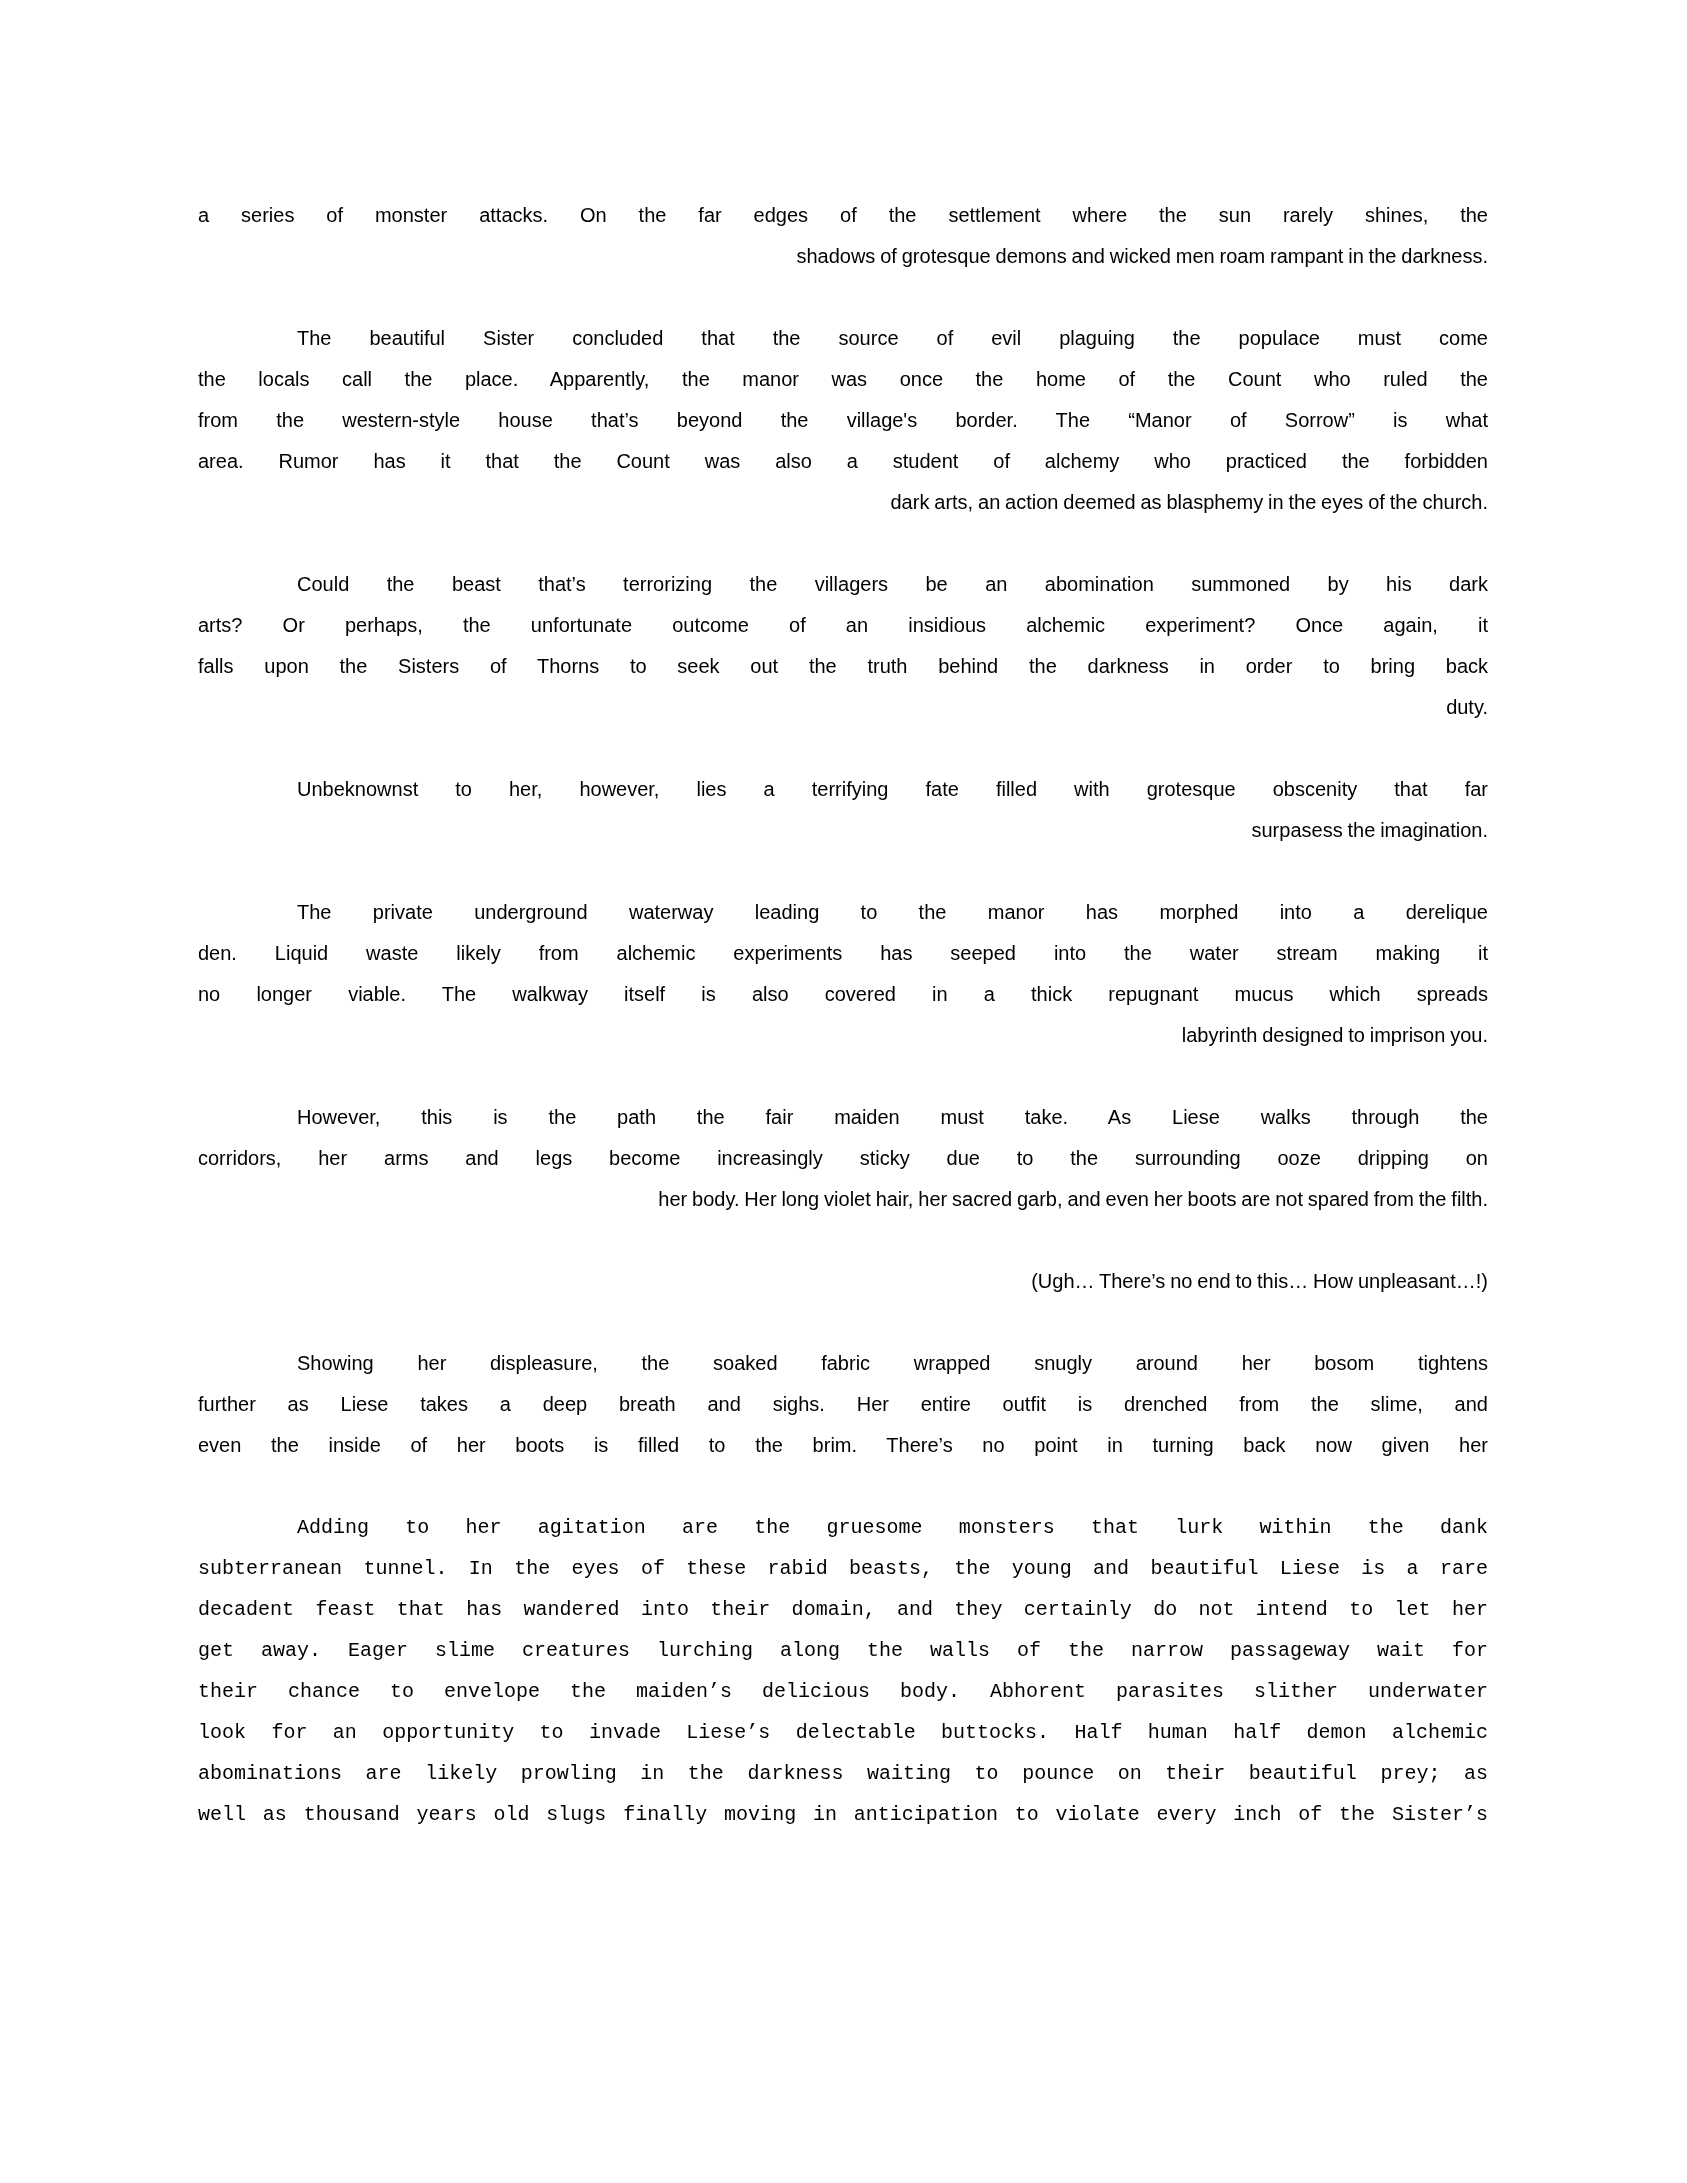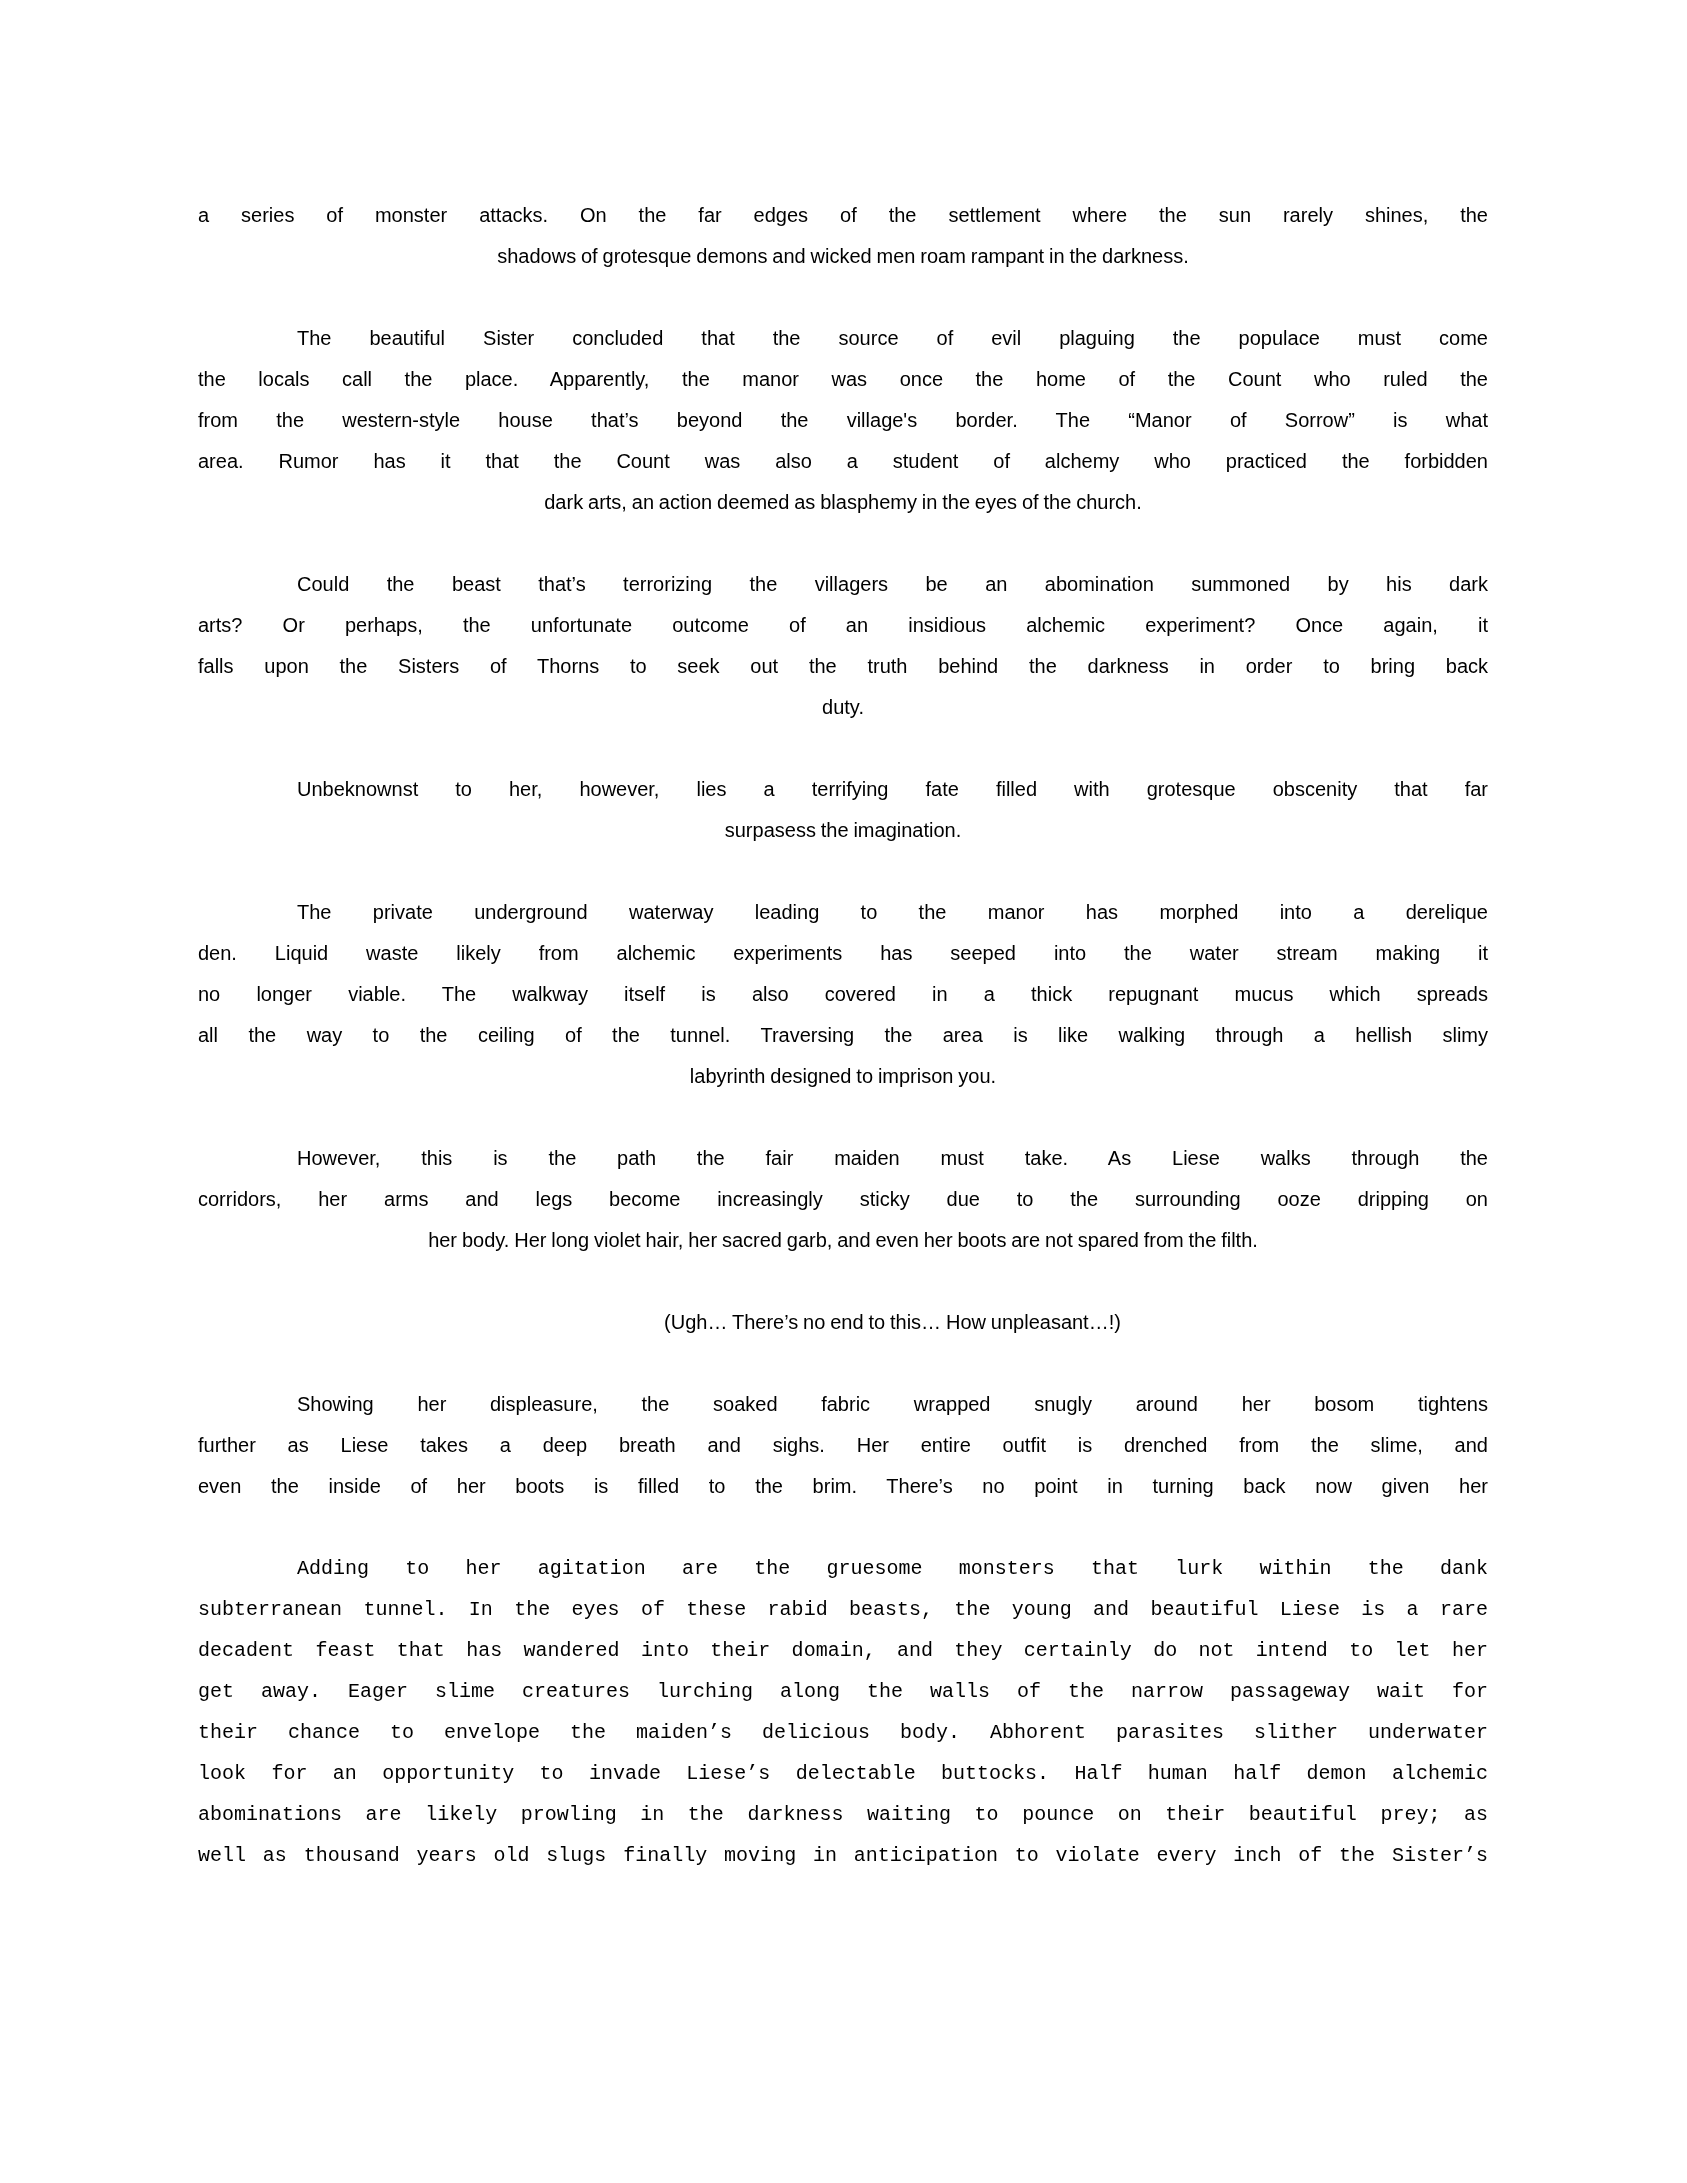--- a/index.html
+++ b/index.html
@@ -25,21 +25,21 @@
     line-height: 41px;
   }
   .paragraph {
     margin: 0 0 41px 0;
   }
   .paragraph:last-child {
     margin-bottom: 0;
     font-family: Liberation Mono, monospace;
   }
   .line {
-    text-align: center;
+    text-align: right;
     word-spacing: -0.7px;
   }
   .line.justified {
     text-align: justify;
     text-align-last: justify;
   }
   .line.indent {
     padding-left: 99px;
   }
 </style>
@@ -66,21 +66,20 @@
         <div class="line">duty.</div>
       </div>
       <div class="paragraph">
         <div class="line justified indent">Unbeknownst to her, however, lies a terrifying fate filled with grotesque obscenity that far</div>
         <div class="line">surpasess the imagination.</div>
       </div>
       <div class="paragraph">
         <div class="line justified indent">The private underground waterway leading to the manor has morphed into a derelique</div>
         <div class="line justified">den. Liquid waste likely from alchemic experiments has seeped into the water stream making it</div>
         <div class="line justified">no longer viable. The walkway itself is also covered in a thick repugnant mucus which spreads</div>
-        <div class="line justified">all the way to the ceiling of the tunnel. Traversing the area is like walking through a hellish slimy</div>
         <div class="line">labyrinth designed to imprison you.</div>
       </div>
       <div class="paragraph">
         <div class="line justified indent">However, this is the path the fair maiden must take. As Liese walks through the</div>
         <div class="line justified">corridors, her arms and legs become increasingly sticky due to the surrounding ooze dripping on</div>
         <div class="line">her body. Her long violet hair, her sacred garb, and even her boots are not spared from the filth.</div>
       </div>
       <div class="paragraph">
         <div class="line indent">(Ugh… There’s no end to this… How unpleasant…!)</div>
       </div>

